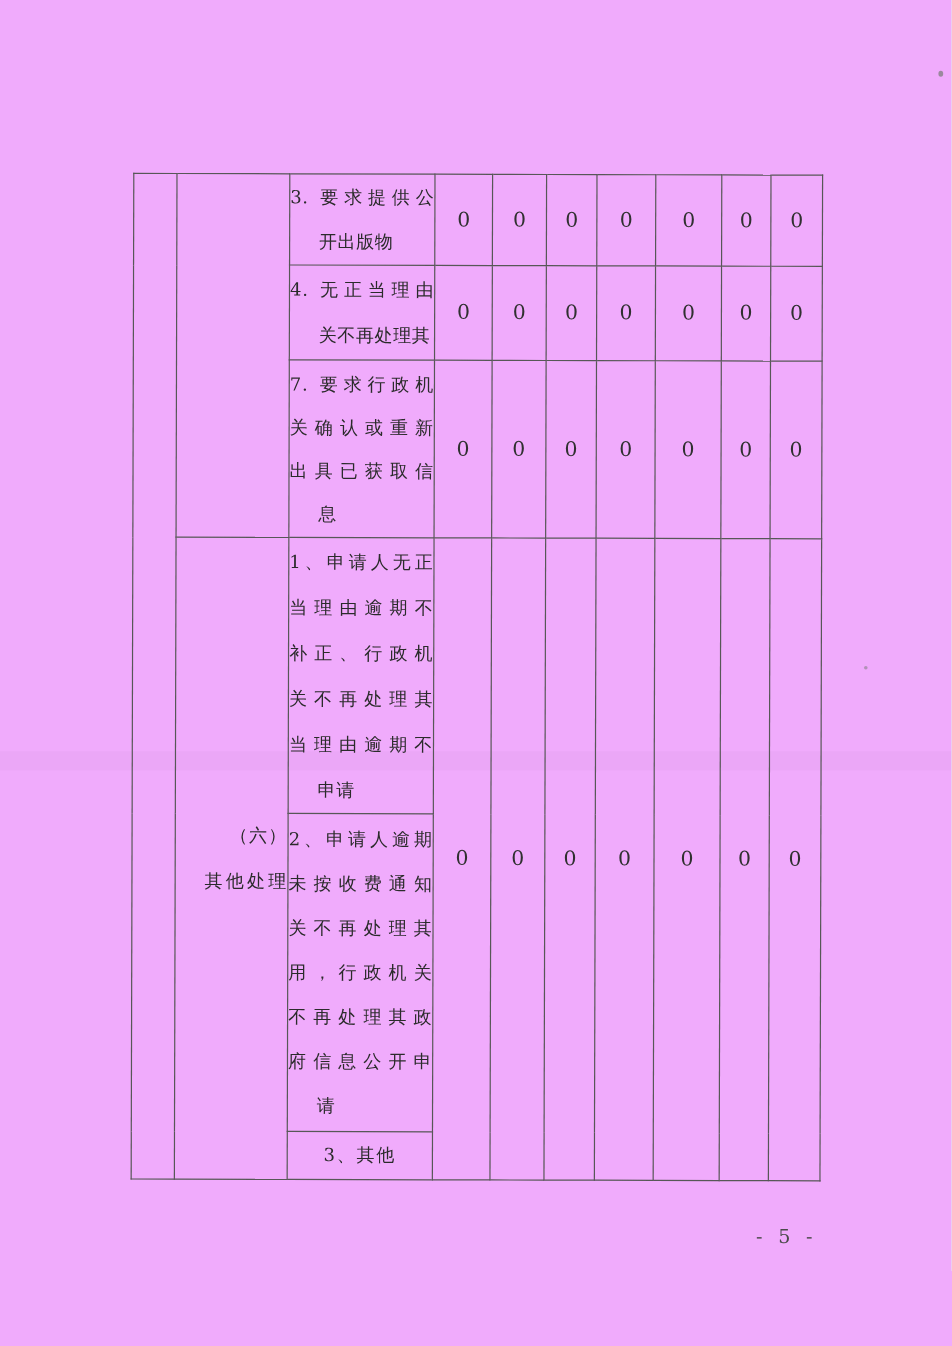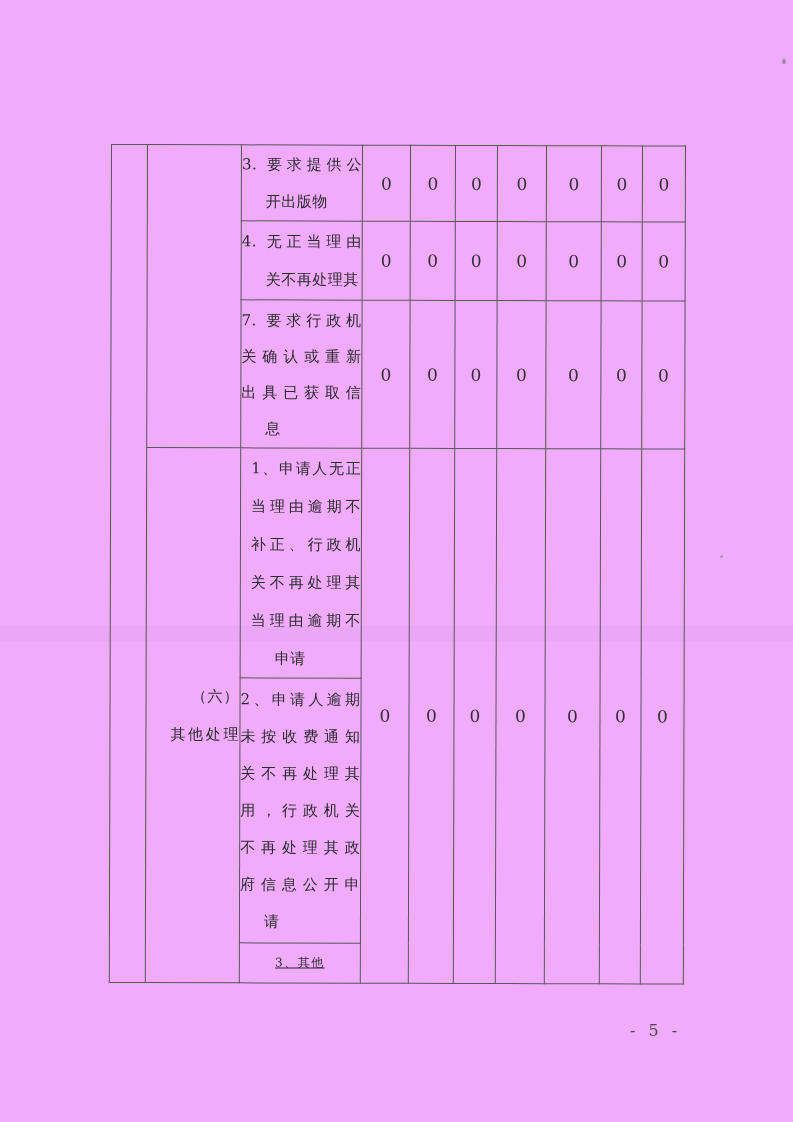--- a/index.html
+++ b/index.html
@@ -45,39 +45,38 @@
     white-space: nowrap;
     text-align: justify;
     text-align-last: justify;
     text-justify: inter-character;
   }
   .ln:last-child { text-align-last: left; margin-left: 24px; }
 
   td.rowsize-a .ln { line-height: 37px; }
   td.rowsize-b .ln { line-height: 38px; }
   td.rowsize-c .ln { line-height: 36px; }
-  td.rowsize-s1 .ln { line-height: 38px; padding-left: 10px; }
+  td.rowsize-s1 .ln { line-height: 38px; }
   td.rowsize-s2 .ln { line-height: 37px; }
 
   
   td.cell-cat {
     padding: 22px 6px 2px 6px;
     font-size: 15px;
     letter-spacing: 1px;
   }
   td.cell-cat .ln { line-height: 38px; text-align-last: right; }
   td.cell-cat .ln:last-child { text-align-last: justify; }
 
   
   td.cell-center {
     text-align: center;
-    font-size: 12px;
+    font-size: 15px;
     letter-spacing: 1.5px;
     white-space: pre-line;
-    text-decoration: underline;
   }
 
   
   td.cell-val {
     text-align: center;
     font-size: 17px;
     color: #303030;
   }
 
   

